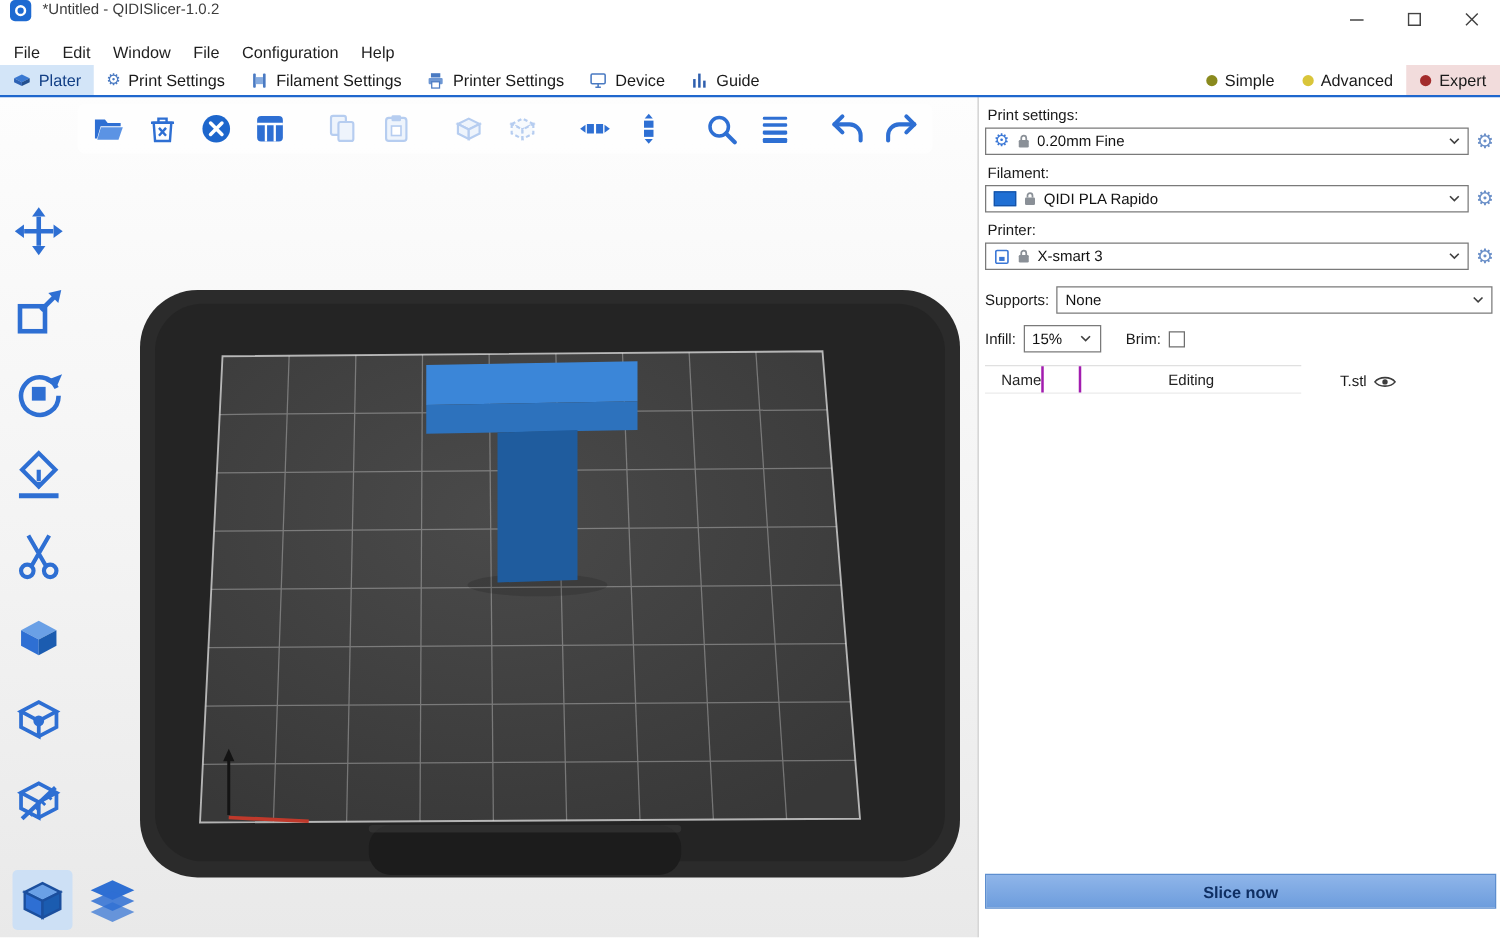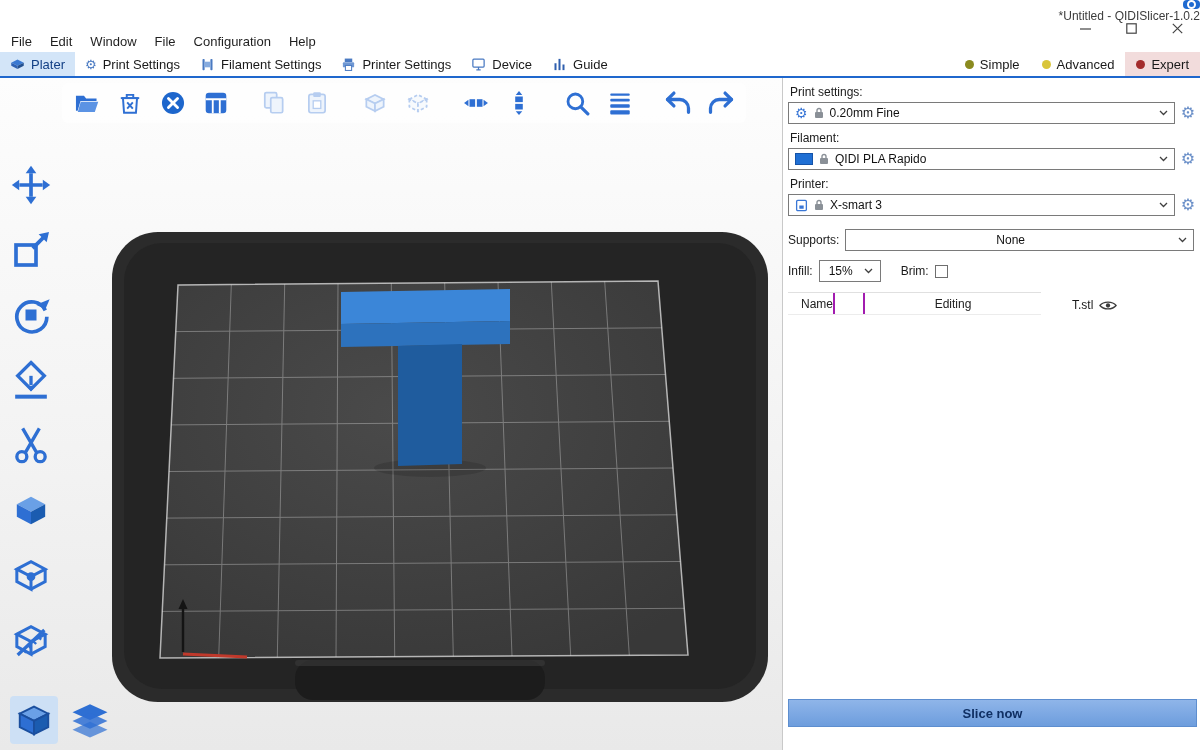--- a/index.html
+++ b/index.html
@@ -1,20 +1,20 @@
 <!DOCTYPE html>
 <html><head>
 <meta charset="utf-8">
 <style>
   * { box-sizing: border-box; margin: 0; padding: 0; }
   html,body { width:1200px; height:750px; overflow:hidden; background:#fff;
     font-family:"Liberation Sans", sans-serif; }
 
   
-  .titlebar { height:30px; display:flex; align-items:flex-end; background:#fff;flex-direction:column; }
+  .titlebar { height:30px; display:flex; align-items:flex-start; background:#fff; }
   .app-icon { width:17px; height:17px; margin-left:8px; border-radius:4px; background:#1e6ad1;
     display:flex; align-items:center; justify-content:center; }
   .app-icon span { width:9px; height:9px; border:2px solid #fff; border-radius:50%; display:block; }
   .title-text { margin-left:9px; font-size:12px; color:#3c3c3c; }
   .win-controls { margin-left:auto; display:flex; height:100%; }
   .win-btn { width:46px; height:100%; display:flex; align-items:center; justify-content:center; color:#444; }
 
   
   .menubar { height:22px; display:flex; align-items:center; background:#fff; font-size:13px; color:#1f1f1f; padding-left:2px;}
   .menu-item { padding:2px 9px; }
@@ -56,21 +56,21 @@
   .field-label { margin:3px 0 3px 2px; }
   .combo-row { display:flex; align-items:center; gap:4px; margin-bottom:4px; }
   .combo { flex:1; height:22px; border:1px solid #7a7a7a; background:#fff; display:flex;
     align-items:center; gap:6px; padding:0 4px 0 6px; }
   .combo-text { flex:1; font-size:12px; color:#111; white-space:nowrap; overflow:hidden; }
   .combo-arrow { width:14px; display:flex; justify-content:center; }
   .gear-glyph { font-family:"DejaVu Sans", sans-serif; font-size:14px; color:#3a77d6; line-height:1; }
   .gear-btn { width:18px; display:flex; justify-content:center; font-family:"DejaVu Sans", sans-serif;
     font-size:16px; color:#6a8fc8; line-height:1; }
   .swatch { width:18px; height:12px; background:#1f6fd4; border:1px solid #1553a8; }
-  .inline-row { display:flex; align-items:center; margin-top:9px; gap:6px;text-align:center; }
+  .inline-row { display:flex; align-items:center; margin-top:9px; gap:6px; }
   .supports-combo { flex:1; margin-right:3px; }
   .infill-combo { width:62px; flex:none; }
   .brim-label { margin-left:14px; }
   .checkbox { width:13px; height:13px; border:1px solid #6e6e6e; background:#fff; display:inline-block; }
 
   .obj-table { margin-top:10px; flex:1; display:flex; flex-direction:row; overflow:hidden; }
   .obj-header { display:grid; grid-template-columns:1fr 30px 178px; height:23px; align-items:center;
     border-top:1px solid #e0e0e0; border-bottom:1px solid #ececec; color:#222; }
   .obj-header .h-name { padding-left:13px; }
   .obj-header .h-eye, .obj-header .h-edit { border-left:2px solid #a21caf; height:100%;

